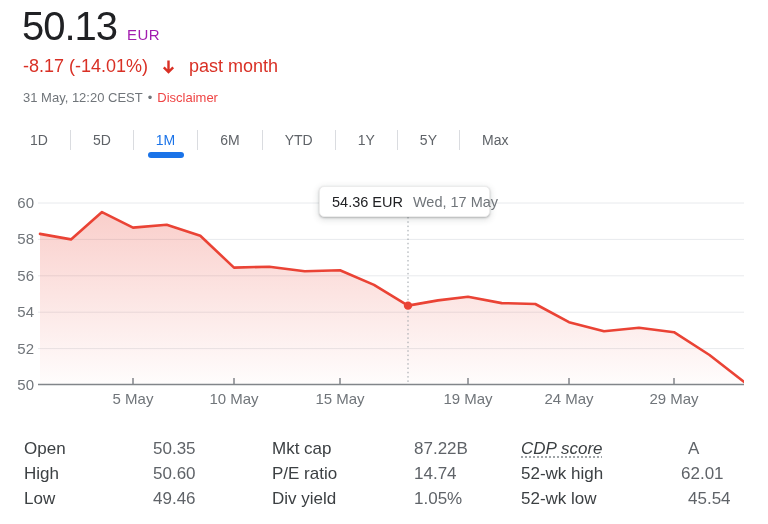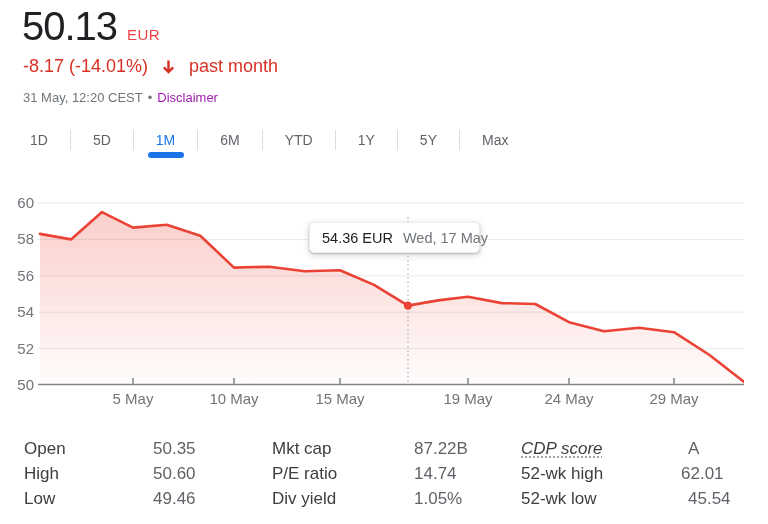--- a/index.html
+++ b/index.html
@@ -2,26 +2,26 @@
 <html><head>
 <meta charset="utf-8">
 <style>
   html,body{margin:0;padding:0;background:#fff;}
   .page{position:relative;width:744px;height:524px;background:#fff;overflow:hidden;
         font-family:"Liberation Sans",sans-serif;}
 
   
   .price-row{position:absolute;left:22px;top:4px;display:flex;align-items:baseline;}
   .price{font-size:40px;color:#202124;letter-spacing:-1px;}
-  .currency{font-size:15px;color:#ef4444;margin-left:10px;letter-spacing:.4px;}
+  .currency{font-size:15px;color:#a21caf;margin-left:10px;letter-spacing:.4px;}
   .change-row{position:absolute;left:23px;top:56px;display:flex;align-items:center;gap:14px;
               font-size:18px;color:#d93025;}
   .arrow-wrap{display:flex;align-items:center;}
   .date-row{position:absolute;left:23px;top:90px;font-size:13px;color:#70757a;display:flex;gap:5px;align-items:center;}
-  .disclaimer{color:#a21caf;text-decoration:none;cursor:pointer;}
+  .disclaimer{color:#ef4444;text-decoration:none;cursor:pointer;}
 
   
   .tabs{position:absolute;left:8px;top:122px;height:36px;display:flex;align-items:center;}
   .tab{position:relative;height:36px;line-height:36px;padding:0 22px;font-size:14px;
        color:#5f6368;cursor:pointer;white-space:nowrap;}
   .tab.active{color:#1a73e8;}
   .tab .underline{position:absolute;left:50%;bottom:0;transform:translateX(-50%);
        width:36px;height:6px;border-radius:3px;background:#1a73e8;}
   .divider{width:1px;height:20px;background:#dadce0;}
 
@@ -118,21 +118,21 @@
       <text x="569" y="404" text-anchor="middle" font-size="15" fill="#70757a">24 May</text>
       <line x1="674" y1="378" x2="674" y2="384.5" stroke="#80868b" stroke-width="1.5"></line>
       <text x="674" y="404" text-anchor="middle" font-size="15" fill="#70757a">29 May</text>
       <path d="M40,385 L40.0,233.9 L71.0,239.4 L102.0,212.1 L133.0,227.6 L166.7,224.8 L200.3,235.8 L234.0,267.6 L269.3,266.7 L304.7,271.3 L340.0,270.3 L374.0,284.9 L408.0,305.6 L438.0,300.4 L468.0,296.7 L501.7,303.1 L535.3,304.0 L569.0,322.2 L604.0,331.3 L639.0,327.7 L674.0,332.2 L709.5,355.0 L745.0,382.6 L745,385 Z" fill="url(#areaGrad)" stroke="none"></path>
       <polyline points="40.0,233.9 71.0,239.4 102.0,212.1 133.0,227.6 166.7,224.8 200.3,235.8 234.0,267.6 269.3,266.7 304.7,271.3 340.0,270.3 374.0,284.9 408.0,305.6 438.0,300.4 468.0,296.7 501.7,303.1 535.3,304.0 569.0,322.2 604.0,331.3 639.0,327.7 674.0,332.2 709.5,355.0 745.0,382.6" fill="none" stroke="#ea4335" stroke-width="2.6" stroke-linejoin="round" stroke-linecap="round"></polyline>
       <line x1="408" y1="217" x2="408" y2="383" stroke="#9aa0a6" stroke-width="1" stroke-dasharray="1.5,2.8"></line>
       <circle cx="408" cy="305.648" r="4.2" fill="#ea4335"></circle>
       <rect x="38" y="195" width="715" height="212" fill="rgba(0,0,0,0)"></rect>
     </svg>
 
-  <div class="tooltip" id="tooltip" style="left: 309px; top: 186px; margin-top: 36px;">
+  <div class="tooltip" id="tooltip" style="left: 319px; top: 186px;">
     <span class="tt-price">54.36 EUR</span>
     <span class="tt-date">Wed, 17 May</span>
   </div>
 
   <div class="stats" id="stats">
       <div class="stat-col" style="left: 24px;">
         <div class="stat-row"><span class="stat-label">Open</span><span class="stat-value" style="left: 121px;">50.35</span></div>
         <div class="stat-row"><span class="stat-label">High</span><span class="stat-value" style="left: 121px;">50.60</span></div>
         <div class="stat-row"><span class="stat-label">Low</span><span class="stat-value" style="left: 121px;">49.46</span></div>
       </div>

